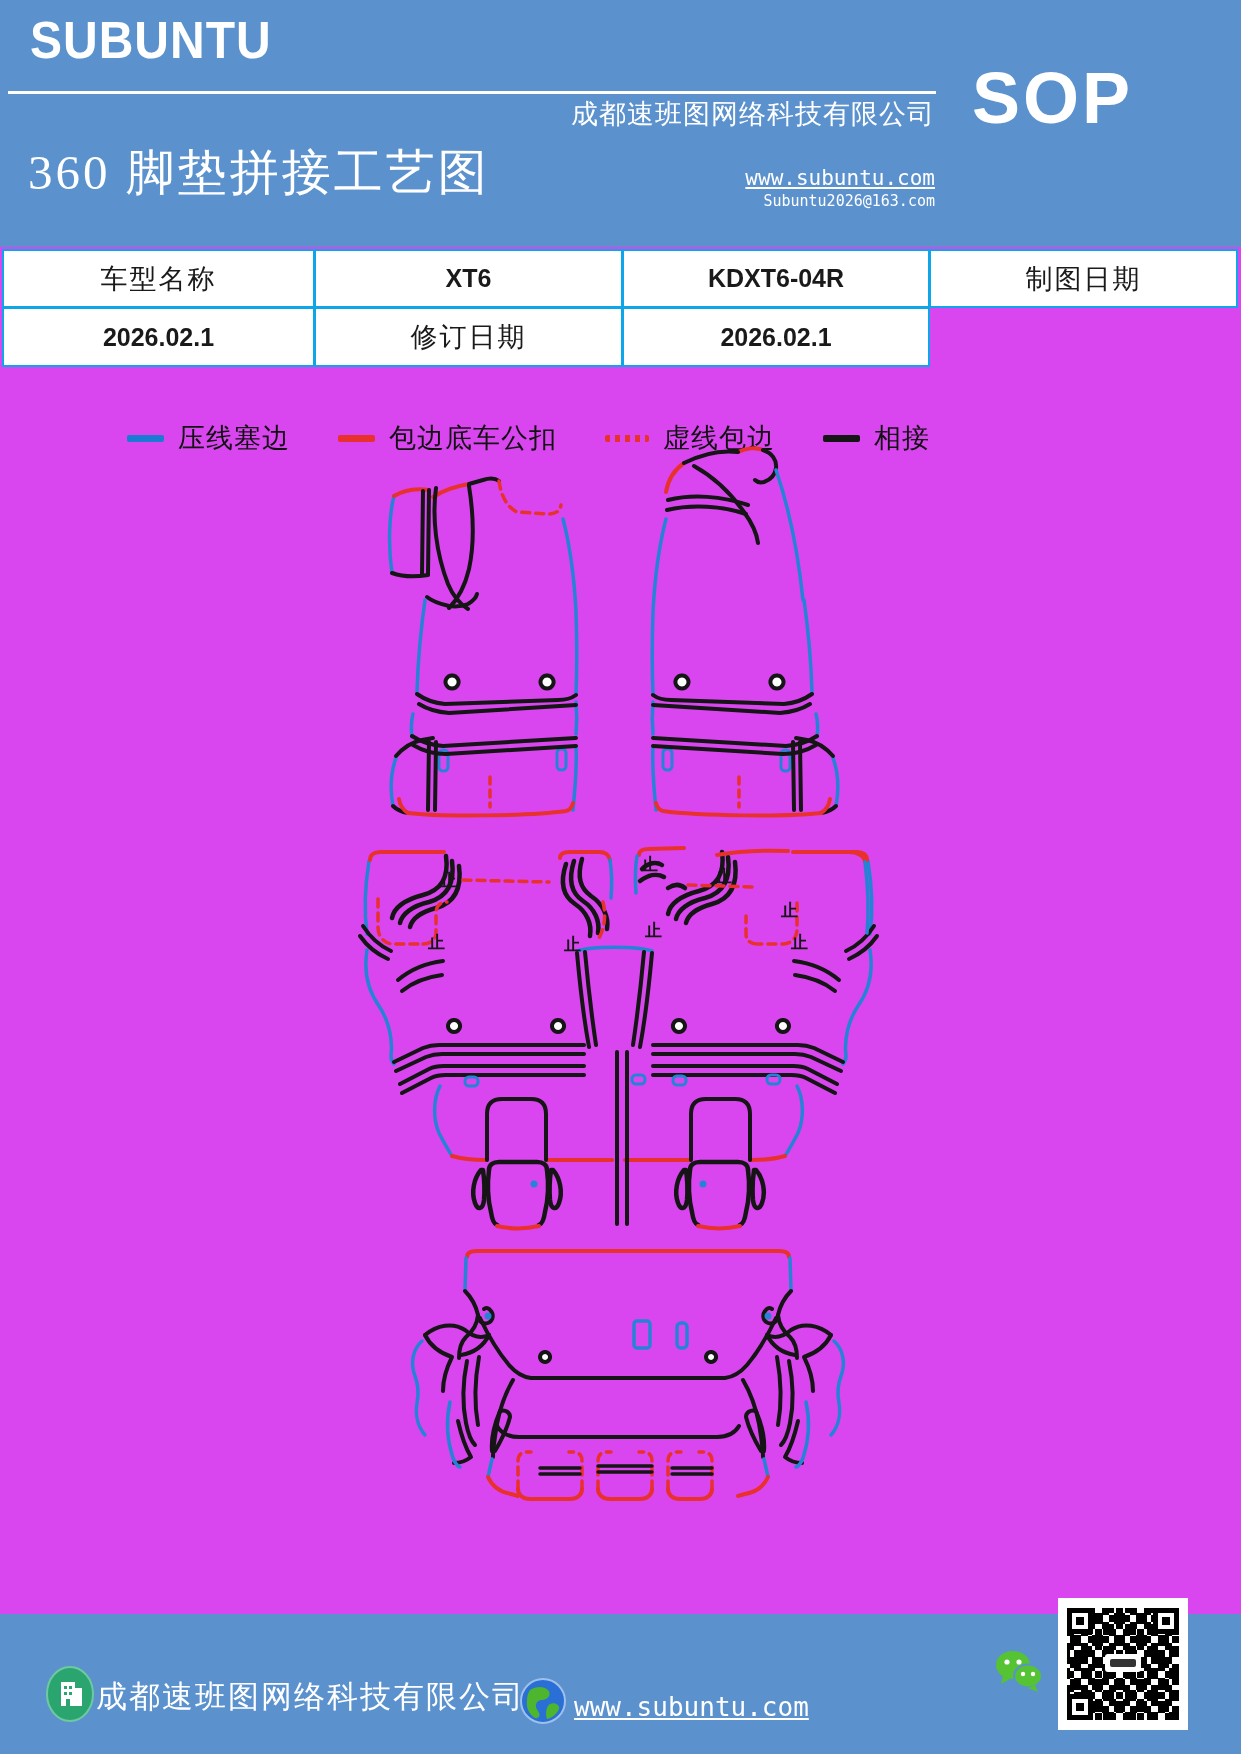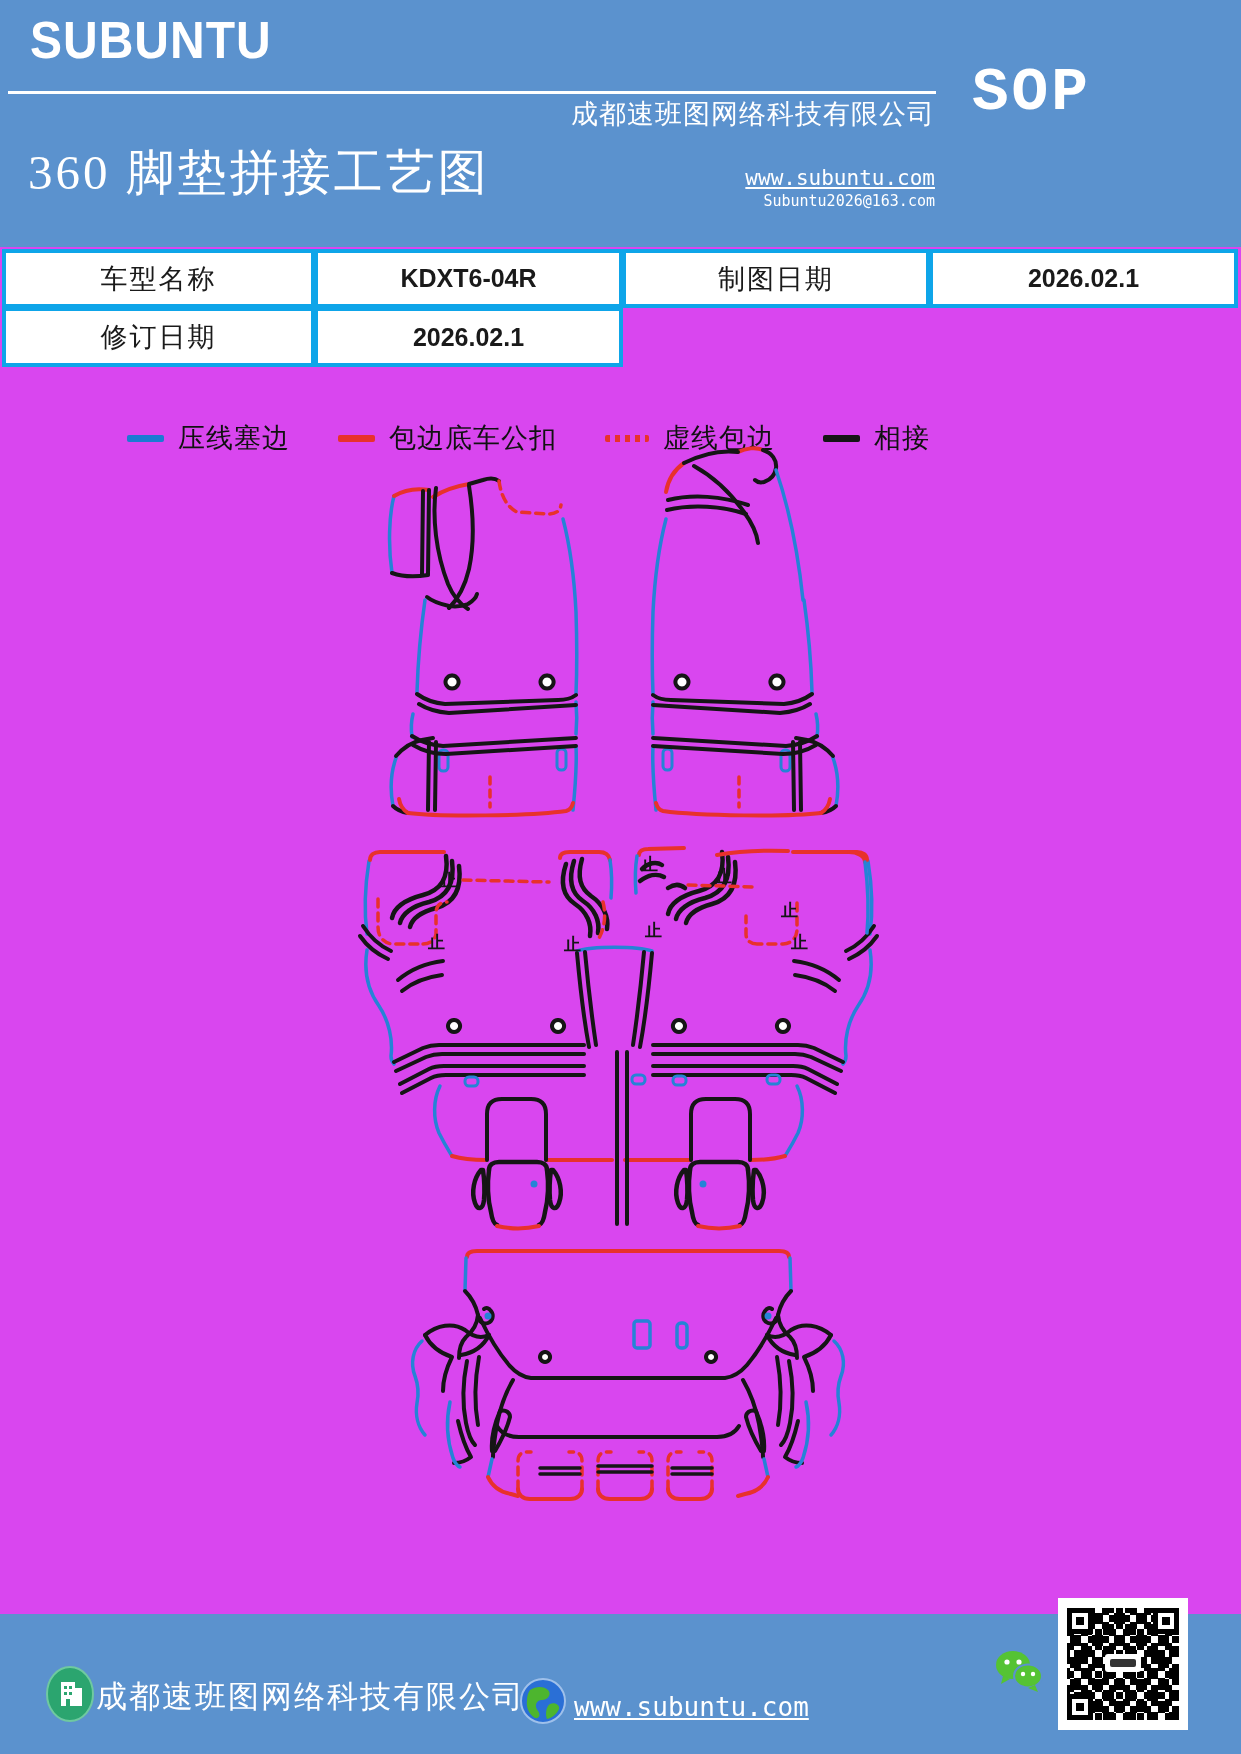--- a/index.html
+++ b/index.html
@@ -9,26 +9,26 @@
   .header{position:absolute;left:0;top:0;width:1241px;height:247px;background:#5b92ce;}
   .logo{position:absolute;left:30px;top:10px;color:#fff;font-family:"Liberation Sans",sans-serif;
         font-weight:bold;font-size:48px;letter-spacing:1px;transform:scaleY(1.08);transform-origin:top left;}
   .header-rule{position:absolute;left:8px;top:91px;width:928px;height:3px;background:#fff;}
   .doc-title{position:absolute;left:28px;top:140px;color:#fff;font-size:49px;letter-spacing:3px;}
   .company-line{position:absolute;right:306px;top:96px;color:#fff;font-size:27px;letter-spacing:1px;}
   .site-line{position:absolute;right:306px;top:166px;color:#fff;font-size:21px;
              font-family:"DejaVu Sans Mono",monospace;text-decoration:underline;}
   .mail-line{position:absolute;right:306px;top:192px;color:#fff;font-size:15px;
              font-family:"DejaVu Sans Mono",monospace;}
-  .sop{position:absolute;left:972px;top:62px;color:#fff;font-family:Liberation Mono, monospace;
-       font-weight:bold;font-size:61px;letter-spacing:3px;line-height:1;}
+  .sop{position:absolute;left:972px;top:62px;color:#fff;font-family:Liberation Sans, sans-serif;
+       font-weight:bold;font-size:72px;letter-spacing:3px;line-height:1;}
   
   .info-table{position:absolute;left:3px;top:250px;width:1235px;display:grid;
               grid-template-columns:312px 308px 307px 308px;grid-template-rows:58px 59px;}
-  .cell{border:4px solid #0ea5e9;margin:-1px 0 0 -1px;display:flex;align-items:center;justify-content:center;
+  .cell{border:2px solid #0ea5e9;margin:-1px 0 0 -1px;display:flex;align-items:center;justify-content:center;
         color:#1a1a1a;background:#fff;}
   .cell.lab{font-size:27px;letter-spacing:2px;}
   .cell.val{font-family:"Liberation Sans",sans-serif;font-weight:bold;font-size:25px;}
   
   .legend{position:absolute;left:0;top:405px;width:1241px;height:42px;display:flex;align-items:center;
           padding-left:127px;box-sizing:border-box;gap:48px;}
   .legend-item{display:flex;align-items:center;gap:14px;margin-top:24px;}
   .legend-label{font-size:27px;color:#111;letter-spacing:1px;}
   .sw{width:37px;height:7px;border-radius:2px;}
   .sw-blue{background:#1b7ad3;}
@@ -69,20 +69,21 @@
     <div class="header-rule"></div>
     <div class="doc-title">360 脚垫拼接工艺图</div>
     <div class="company-line">成都速班图网络科技有限公司</div>
     <div class="site-line">www.subuntu.com</div>
     <div class="mail-line">Subuntu2026@163.com</div>
     <div class="sop">SOP</div>
   </div>
 
   <div class="info-table">
     <div class="cell lab">车型名称</div>
+    <div class="cell val">XT6</div>
     <div class="cell val">KDXT6-04R</div>
     <div class="cell lab">制图日期</div>
     <div class="cell val">2026.02.1</div>
     <div class="cell lab">修订日期</div>
     <div class="cell val">2026.02.1</div>
   </div>
 
   <div class="legend">
     <div class="legend-item">
       <span class="sw sw-blue"></span>

